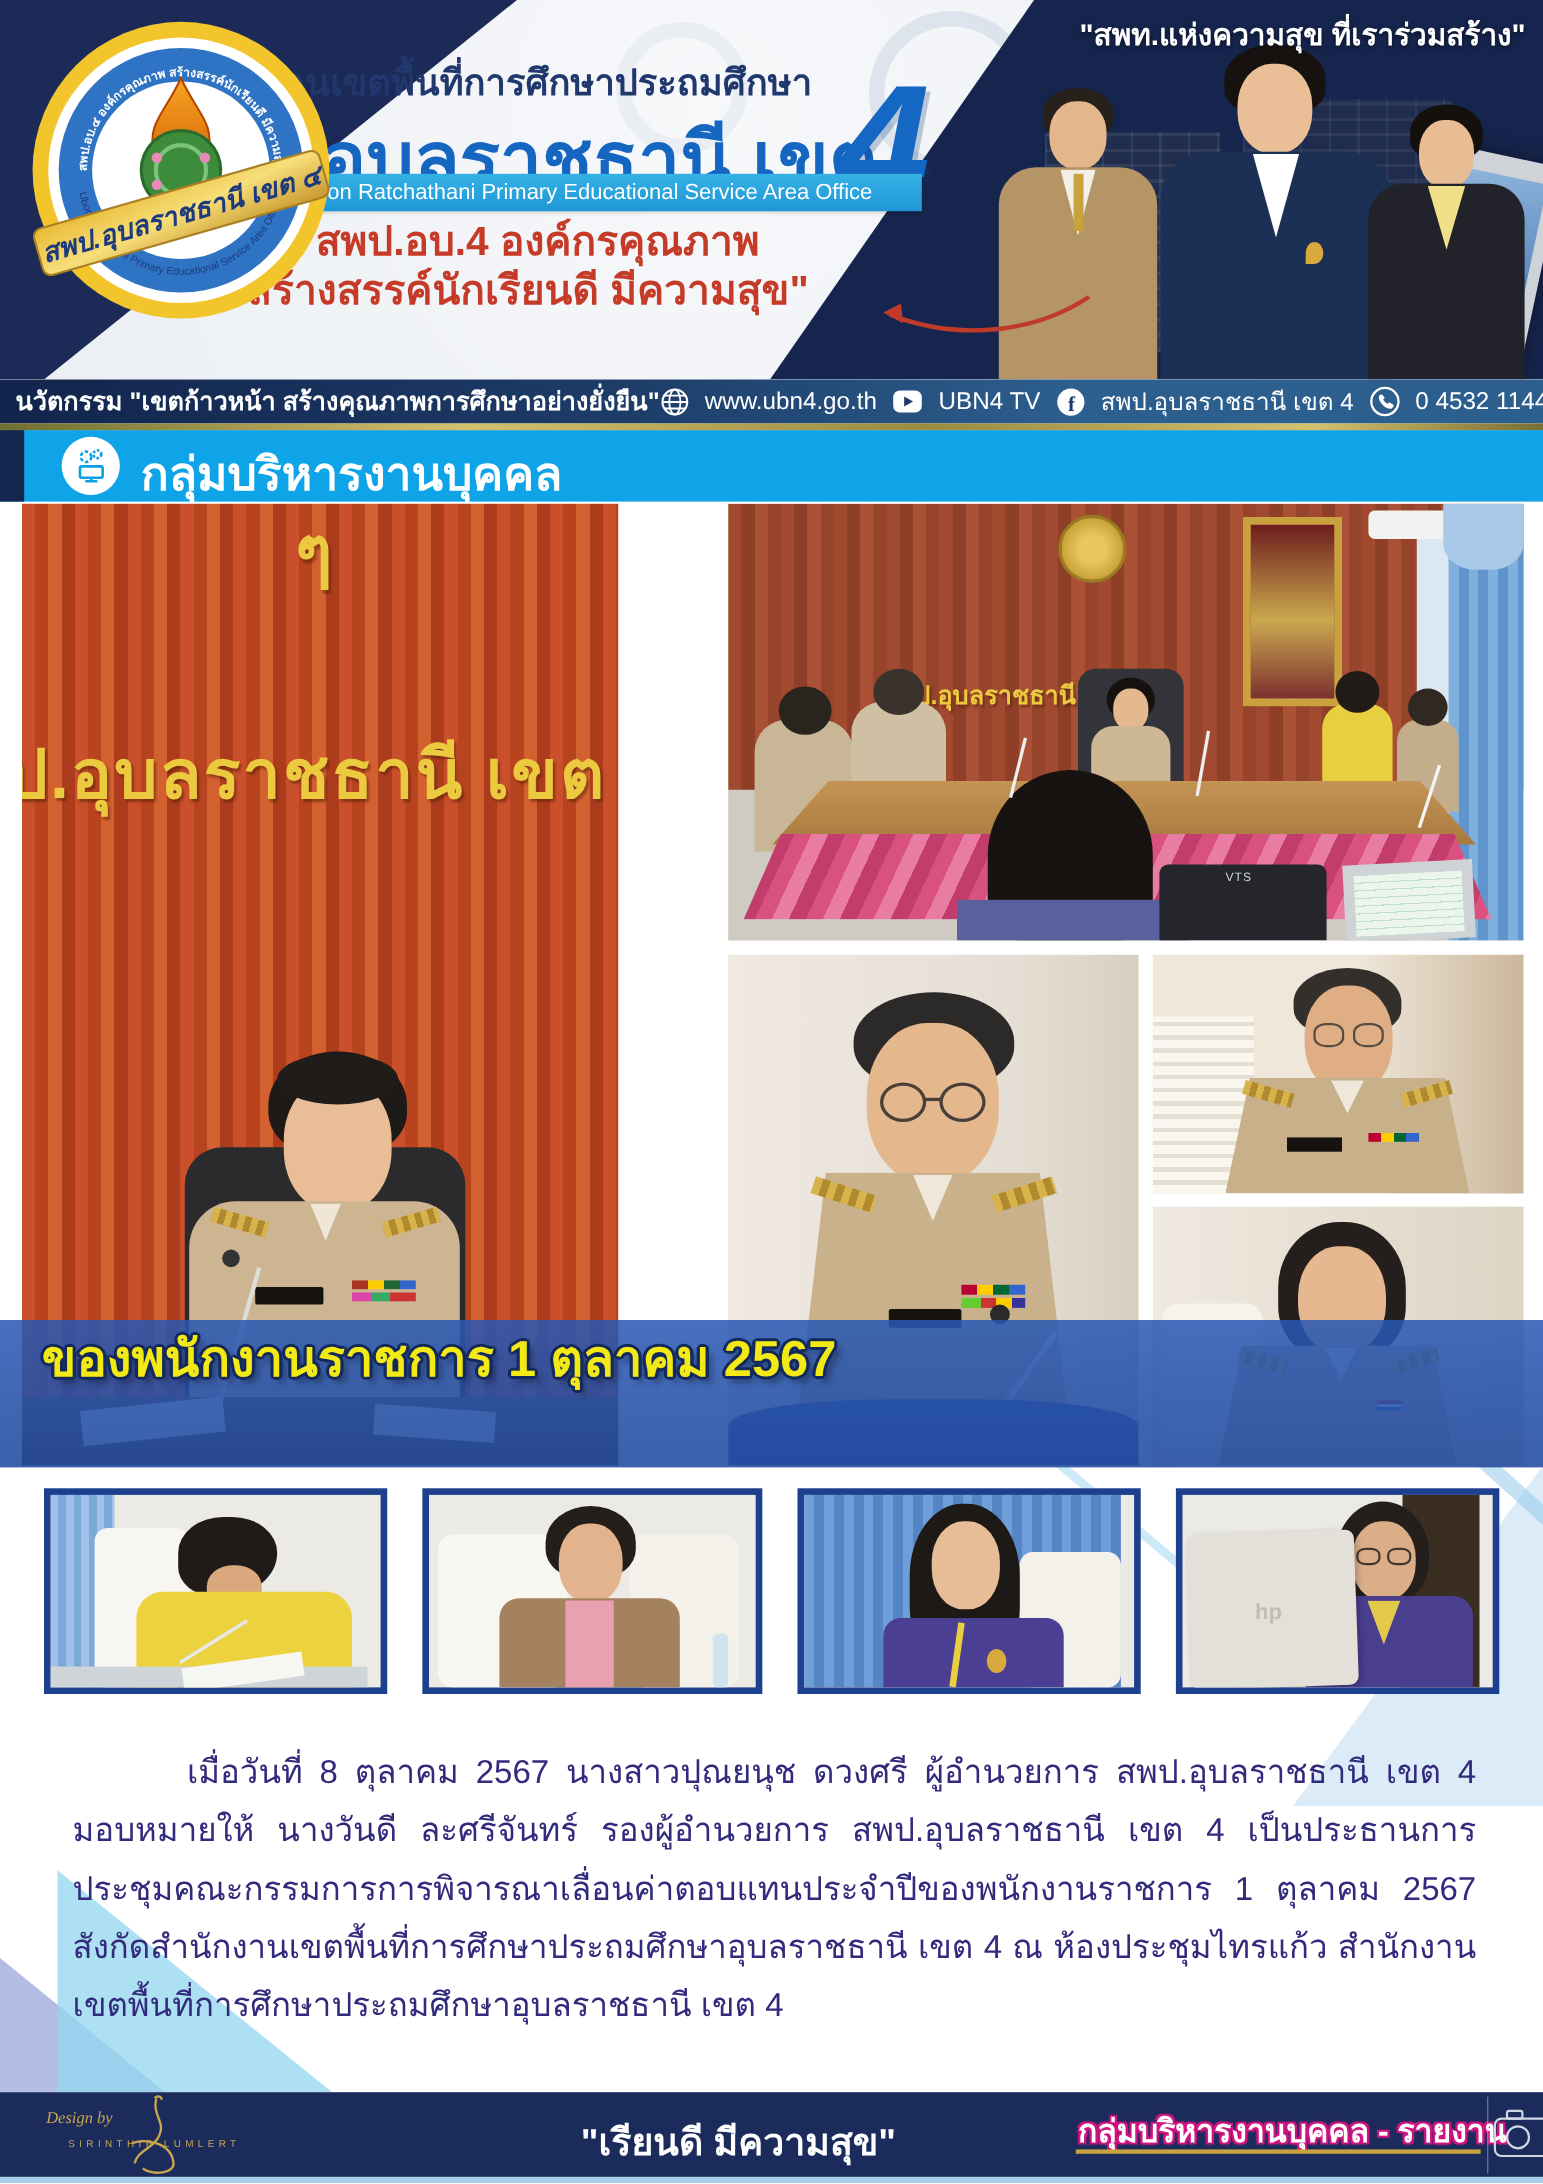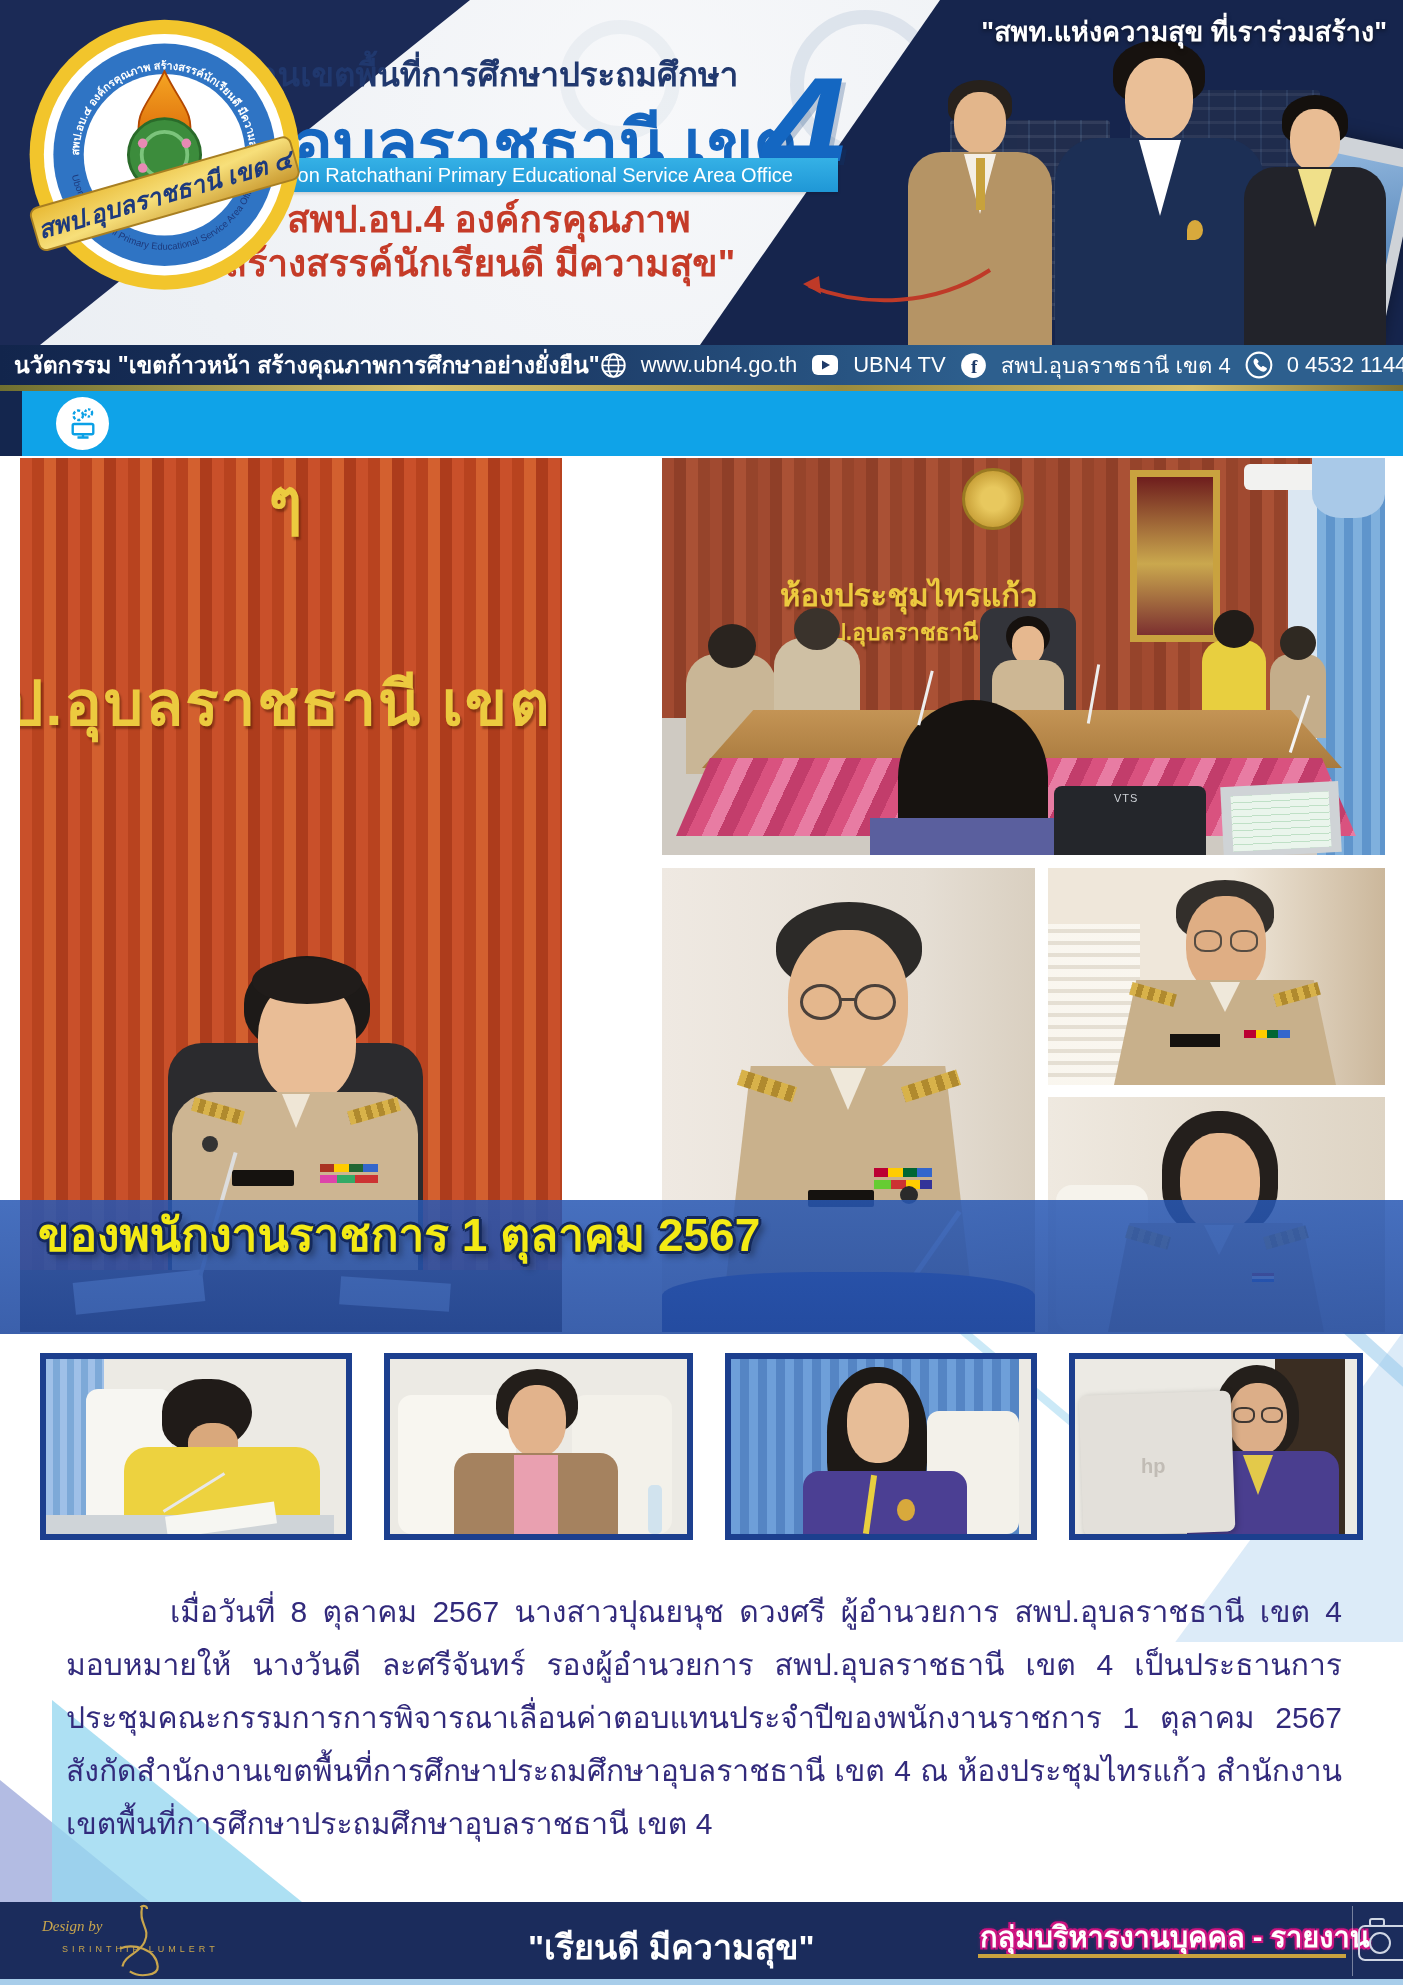--- a/index.html
+++ b/index.html
@@ -192,20 +192,21 @@
     <span class="abs circ">
       <svg width="38" height="38" viewBox="0 0 48 48">
           <g fill="none" stroke="#0aa0e6" stroke-width="3">
             <circle cx="18" cy="13" r="6" stroke-dasharray="4 2.5"></circle>
             <circle cx="31" cy="10" r="4.5" stroke-dasharray="3 2"></circle>
             <rect x="11" y="24" width="26" height="13" rx="2"></rect>
             <path d="M17,41h14 M24,37v4"></path>
           </g>
         </svg>
     </span>
+    <span class="abs ttl">กลุ่มบริหารงานบุคคล</span>
   </div>
 
   <div class="abs photo wood" style="left:20px;top:458px;width:542px;height:874px">
     <span class="abs goldtxt" style="left:248px;top:-8px;font-size:64px">ๆ</span>
     <span class="abs goldtxt" style="left:-16px;top:196px;font-size:62px;letter-spacing:2px">ป.อุบลราชธานี เขต ๔</span>
     <i class="abs" style="left:148px;top:585px;width:255px;height:260px;background:#2b2b2e;border-radius:34px 34px 0 0"></i>
     <i class="abs" style="left:224px;top:498px;width:126px;height:96px;background:#1d1a18;border-radius:50% 50% 42% 42%"></i>
     <i class="abs" style="left:238px;top:522px;width:98px;height:122px;background:#e9bd96;border-radius:46%"></i>
     <i class="abs" style="left:232px;top:500px;width:110px;height:46px;background:#201c1a;border-radius:50%"></i>
     <i class="abs" style="left:152px;top:634px;width:246px;height:192px;background:#cdb592;border-radius:42px 42px 0 0"></i>
@@ -218,21 +219,20 @@
     <i class="abs" style="left:0;top:812px;width:542px;height:62px;background:linear-gradient(180deg,#7a5230,#5d3c20)"></i>
     <i class="abs" style="left:54px;top:818px;width:130px;height:32px;background:#f4f4f0;transform:rotate(-6deg)"></i>
     <i class="abs" style="left:320px;top:822px;width:110px;height:28px;background:#eceae2;transform:rotate(4deg)"></i>
     <i class="abs" style="left:196px;top:692px;width:4px;height:128px;background:#ddd;transform:rotate(16deg)"></i>
     <i class="abs" style="left:182px;top:678px;width:16px;height:16px;background:#333;border-radius:50%"></i>
   </div>
 
   <div class="abs photo" style="left:662px;top:458px;width:723px;height:397px;background:#cfcac2">
     <i class="abs wood2" style="left:0;top:0;width:723px;height:260px"></i>
     <i class="abs" style="left:300px;top:10px;width:62px;height:62px;background:radial-gradient(circle,#e8c85e 30%,#caa23a 70%);border-radius:50%;border:3px solid #9a7a22"></i>
-    <span class="abs goldtxt" style="left:118px;top:112px;font-size:31px">ห้องประชุมไทรแก้ว</span>
     <span class="abs goldtxt" style="left:140px;top:156px;font-size:23px">สพป.อุบลราชธานี เขต๔</span>
     <i class="abs" style="left:468px;top:12px;width:90px;height:172px;border:7px solid #c9a23f;background:linear-gradient(180deg,#6e1d1d 0%,#caa84e 55%,#7c3030 100%)"></i>
     <i class="abs" style="left:582px;top:6px;width:98px;height:26px;background:#f2f2f0;border-radius:6px"></i>
     <i class="abs" style="left:626px;top:32px;width:34px;height:250px;background:#dbe7f2"></i>
     <i class="abs" style="left:655px;top:0;width:68px;height:397px;background:repeating-linear-gradient(90deg,#7fb0dd 0 9px,#5f95cc 9px 18px)"></i>
     <i class="abs" style="left:650px;top:0;width:73px;height:60px;background:#a9c9e8;border-radius:0 0 40% 40%"></i>
 
     <i class="abs" style="left:24px;top:196px;width:90px;height:120px;background:#c9b696;border-radius:30px 30px 0 0"></i>
     <i class="abs" style="left:46px;top:166px;width:48px;height:44px;background:#2a241f;border-radius:50%"></i>
     <i class="abs" style="left:112px;top:180px;width:86px;height:130px;background:#cfc0a4;border-radius:28px 28px 0 0"></i>

